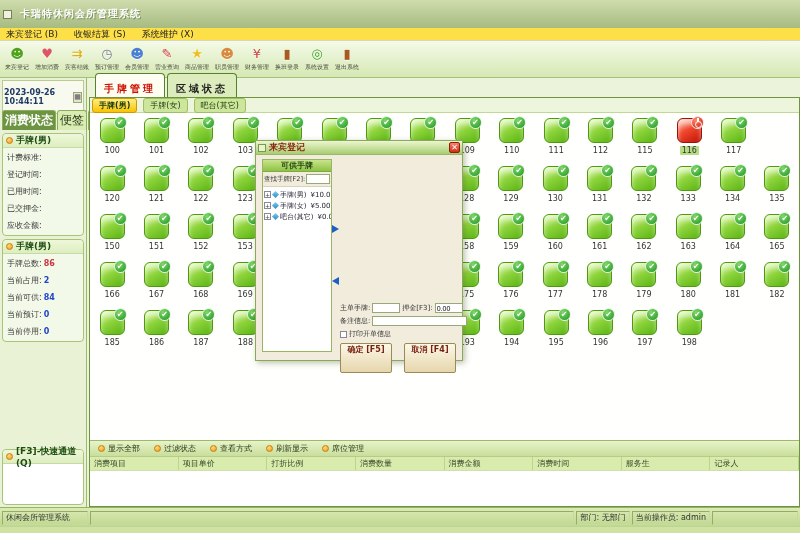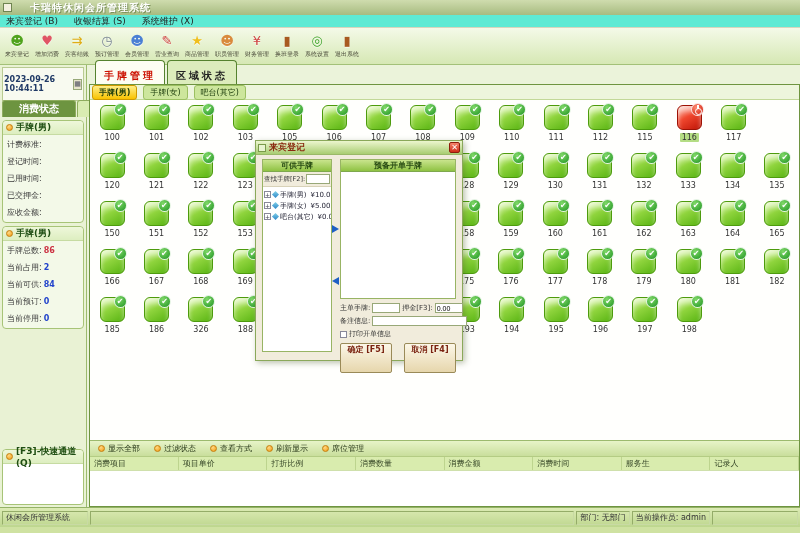--- a/index.html
+++ b/index.html
@@ -1,36 +1,36 @@
 <!DOCTYPE html>
 <html><head>
 <meta charset="utf-8">
 <style>
 *{box-sizing:border-box;margin:0;padding:0}
 html,body{width:800px;height:533px;overflow:hidden}
 body{font-family:"DejaVu Sans",sans-serif;background:#ebf3da;color:#333;font-size:9px;display:flex;flex-direction:column;position:relative}
 
-#titlebar{height:15px;background:linear-gradient(#cfdcae,#a7bb80);display:flex;align-items:center;gap:18px;padding:0 3px;flex:none}
+#titlebar{height:28px;background:linear-gradient(#cfdcae,#a7bb80);display:flex;align-items:center;gap:8px;padding:0 3px;flex:none}
 .wicon{width:9px;height:9px;background:#f4f0e0;border:1px solid #6f8450}
 .wtitle{color:#fff;font-weight:bold;font-size:10px;letter-spacing:1px;text-shadow:1px 1px 0 #7a8f5a}
 
-#menubar{height:13px;background:#5eead4;border-bottom:1px solid #d8d5bd;display:flex;align-items:center;gap:16px;padding:0 6px;flex:none}
+#menubar{height:13px;background:#fde047;border-bottom:1px solid #d8d5bd;display:flex;align-items:center;gap:16px;padding:0 6px;flex:none}
 .mitem{font-size:9px;color:#222;cursor:default}
 
 #toolbar{height:37px;background:linear-gradient(#f4fae8,#d6e8b4);border-bottom:1px solid #a3c178;display:flex;align-items:flex-start;padding:1px 2px;flex:none}
 .tbtn{width:30px;height:34px;display:flex;flex-direction:column;align-items:center;justify-content:center}
 .ticon{display:block;font-size:13px;line-height:16px;height:16px;text-shadow:0 1px 1px rgba(255,255,255,.7)}
 .tlabel{display:block;font-size:7px;color:#4a4a3a;white-space:nowrap;transform:scale(.85)}
 
 #content{flex:1;display:flex;min-height:0}
 #sidebar{width:87px;background:#e9f2d4;border-right:1px solid #9cba6e;display:flex;flex-direction:column;padding:2px;flex:none}
 #datetime-bar{height:13px;background:#f8faf0;border:1px solid #b9cb92;display:flex;align-items:center;justify-content:space-between;padding:16px 1px;font-size:8px;font-weight:bold;color:#203a66;flex:none}
 .dt-btn{width:11px;height:11px;background:#e8e4cc;border:1px solid #97a878;font-size:7px;line-height:9px;text-align:center;color:#556}
 #side-tabs{height:14px;display:flex;align-items:flex-end;gap:1px;margin-top:2px;flex:none}
-.stab{padding:1px 16px;font-size:10px;border:1px solid #8eac5e;border-bottom:none;border-radius:3px 3px 0 0;background:#d9ecb2;color:#2a3a1a;white-space:nowrap}
+.stab{padding:1px 2px;font-size:12px;border:1px solid #8eac5e;border-bottom:none;border-radius:3px 3px 0 0;background:#d9ecb2;color:#2a3a1a;white-space:nowrap}
 .stab.active{background:#6d9440;color:#fff;font-weight:bold}
 .stab-arrow{font-size:7px;color:#567;margin-left:1px}
 .spanel{border:1px solid #a7c477;border-radius:4px;background:#f3f9e8;margin-top:3px;padding-bottom:2px;flex:none}
 .spanel-h{height:14px;display:flex;align-items:center;gap:3px;padding:0 3px;border-bottom:1px solid #c6dba2;background:linear-gradient(#eef7da,#ddeec0);border-radius:4px 4px 0 0}
 .ball{width:7px;height:7px;border-radius:50%;background:radial-gradient(circle at 35% 30%,#ffd983,#f29b13);border:1px solid #c57f0e;flex:none}
 .spanel-h span{font-size:9px;font-weight:bold;color:#1e4d12}
 .sfield{display:flex;align-items:center;padding:3px 4px 2px;font-size:8px;color:#3a3a3a;height:17px}
 .sfield b{font-weight:bold;margin-left:2px}
 #quick-panel{margin-top:auto;border:1px solid #a7c477;border-radius:4px;background:#fff;display:flex;flex-direction:row;height:56px;flex:none}
 .qbody{flex:1;background:#fff;border-radius:0 0 4px 4px}
@@ -635,21 +635,21 @@
             <div class="tag">
               <div class="tag-icon">
                 <span class="badge">✔</span>
               </div>
               <div class="tag-num">186</div>
             </div>
             <div class="tag">
               <div class="tag-icon">
                 <span class="badge">✔</span>
               </div>
-              <div class="tag-num">326</div>
+              <div class="tag-num">187</div>
             </div>
             <div class="tag">
               <div class="tag-icon">
                 <span class="badge">✔</span>
               </div>
               <div class="tag-num">188</div>
             </div>
             <div class="tag">
               <div class="tag-icon">
                 <span class="badge">✔</span>
@@ -786,24 +786,20 @@
         <div class="titem">
           <span class="texp">+</span>
           <span class="tdiamond"></span>
           <span>吧台(其它)</span>
           <span class="tprice">¥0.00</span>
         </div>
       </div>
   </div>
   <div class="dlg-arrow right"></div>
   <div class="dlg-arrow left"></div>
-  <div id="dlg-right">
-    <div class="phead">预备开单手牌</div>
-    <div style="flex:1;background:#fff"></div>
-  </div>
   <div id="dlg-form">
     <div class="frow">
       <span>主单手牌:</span>
       <input class="dinput" style="width: 28px;">
       <span>押金[F3]:</span>
       <input class="dinput" style="width: 28px;" value="0.00">
     </div>
     <div class="frow">
       <span>备注信息:</span>
       <input class="dinput" style="flex: 1 1 0%;">

